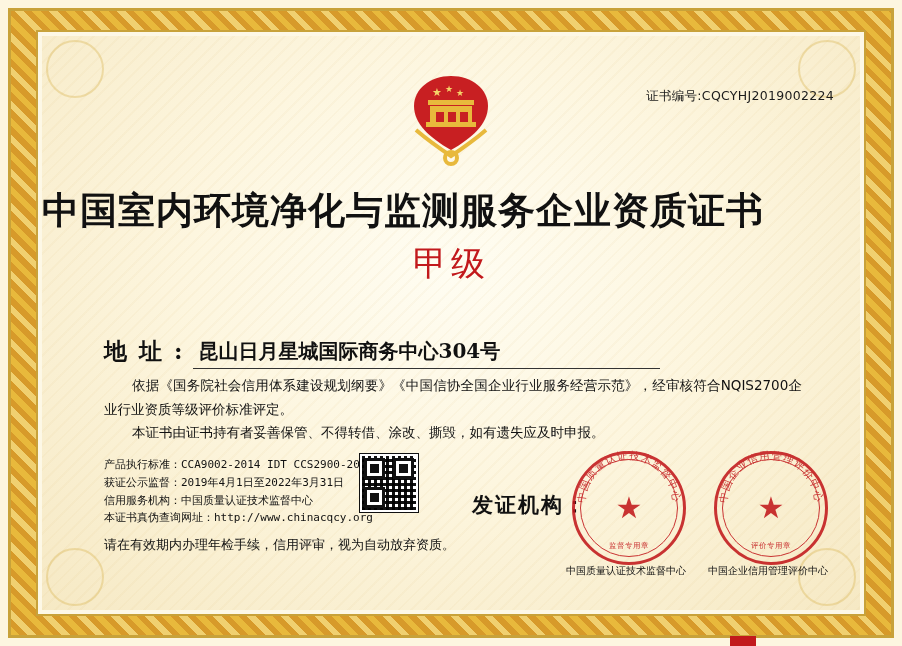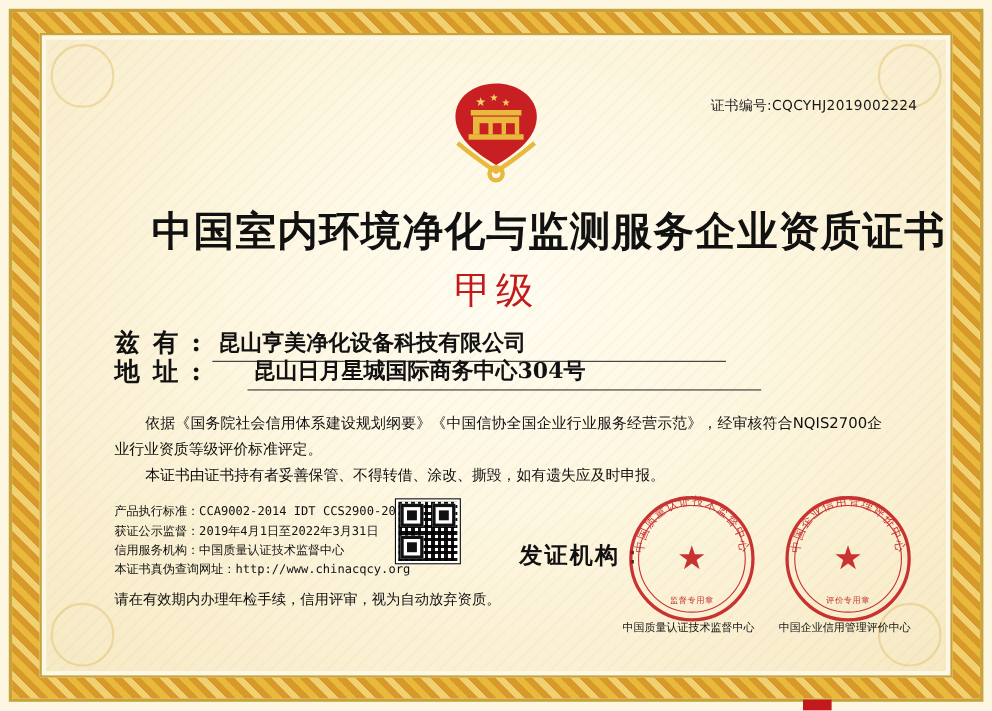--- a/index.html
+++ b/index.html
@@ -46,39 +46,39 @@
     position:absolute;right:26px;top:52px;
     font-size:12.5px;color:#1a1a1a;letter-spacing:.3px;text-align:right;
   }
   
   .emblem{
     position:absolute;left:50%;top:36px;transform:translateX(-50%);
     width:118px;height:96px;
   }
   .title{
     position:absolute;left:0;right:0;top:150px;
-    text-align:right;
+    text-align:left;
     font-family:Liberation Serif, serif;
     font-size:37px;font-weight:bold;color:#111;
     letter-spacing:1px;
     white-space:nowrap;
   }
   .grade{
     position:absolute;left:0;right:0;top:205px;
     text-align:center;
     font-family:"DejaVu Serif","Liberation Serif",serif;
     font-size:34px;font-weight:normal;color:#c2191c;
     letter-spacing:4px;
   }
   .fieldrow{
     position:absolute;left:62px;right:120px;
     display:flex;align-items:flex-end;
   }
   .fieldrow.r1{top:260px;}
-  .fieldrow.r2{top:286px;gap:32px;}
+  .fieldrow.r2{top:300px;}
   .field-label{
     font-family:"DejaVu Serif","Liberation Serif",serif;
     font-size:23px;font-weight:bold;color:#111;
     letter-spacing:2px;white-space:nowrap;
     padding-bottom:2px;
   }
   .field-value{
     flex:1;
     margin-left:8px;
     font-family:"DejaVu Serif","Liberation Serif",serif;
@@ -199,24 +199,20 @@
         <text x="64" y="24" font-size="9" fill="#f5d36a">★</text>
 
         <path d="M24 58 C38 70 50 78 59 84 C68 78 80 70 94 58" stroke="#e8b93c" stroke-width="4" fill="none"></path>
         <circle cx="59" cy="86" r="6" fill="none" stroke="#e8b93c" stroke-width="4"></circle>
       </svg>
     </div>
 
     <div class="title">中国室内环境净化与监测服务企业资质证书</div>
     <div class="grade">甲级</div>
 
-    <div class="fieldrow r1">
-      <span class="field-label">兹 有 :</span>
-      <span class="field-value">昆山亨美净化设备科技有限公司</span>
-    </div>
 
     <div class="fieldrow r2">
       <span class="field-label">地 址 :</span>
       <span class="field-value">昆山日月星城国际商务中心304号</span>
     </div>
 
     <div class="para p1">依据《国务院社会信用体系建设规划纲要》《中国信协全国企业行业服务经营示范》，经审核符合NQIS2700企业行业资质等级评价标准评定。</div>
     <div class="para p2">本证书由证书持有者妥善保管、不得转借、涂改、撕毁，如有遗失应及时申报。</div>
 
     <div class="details">

